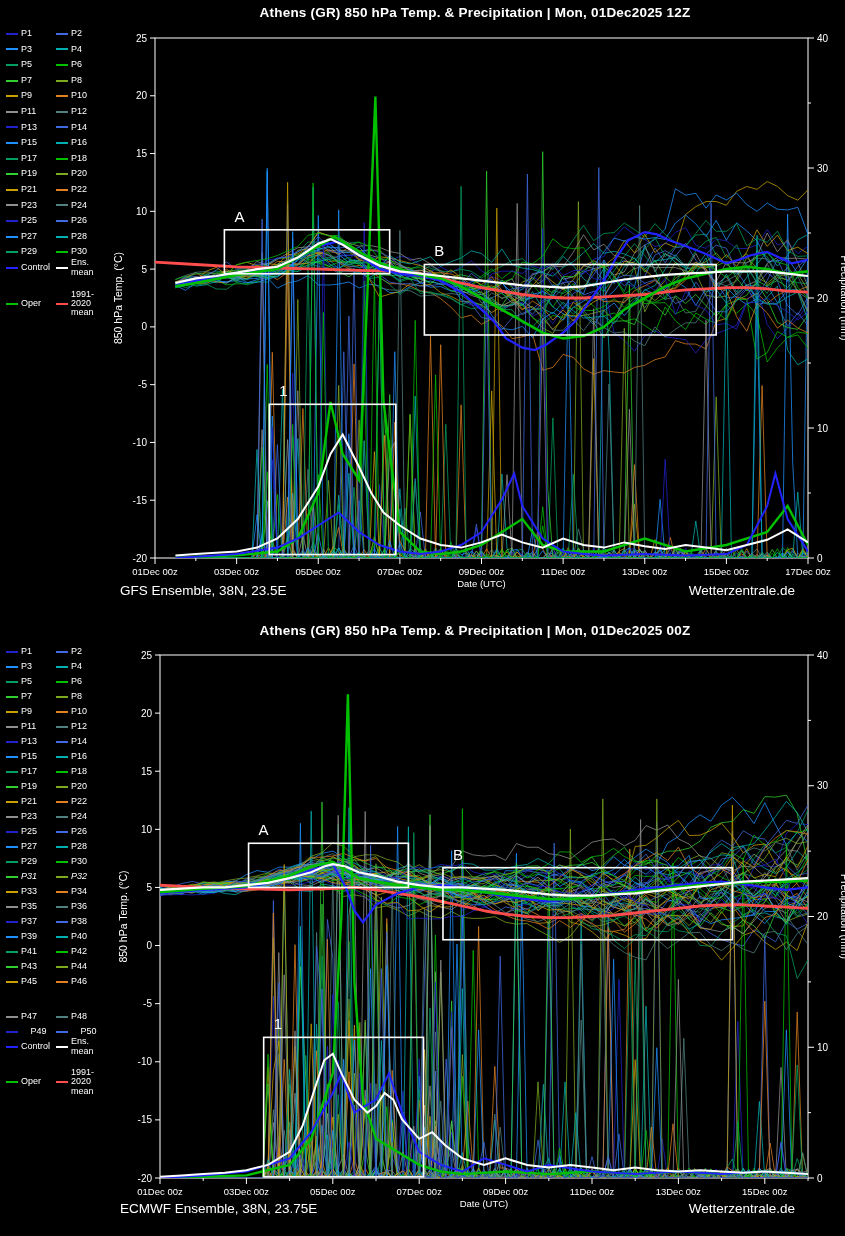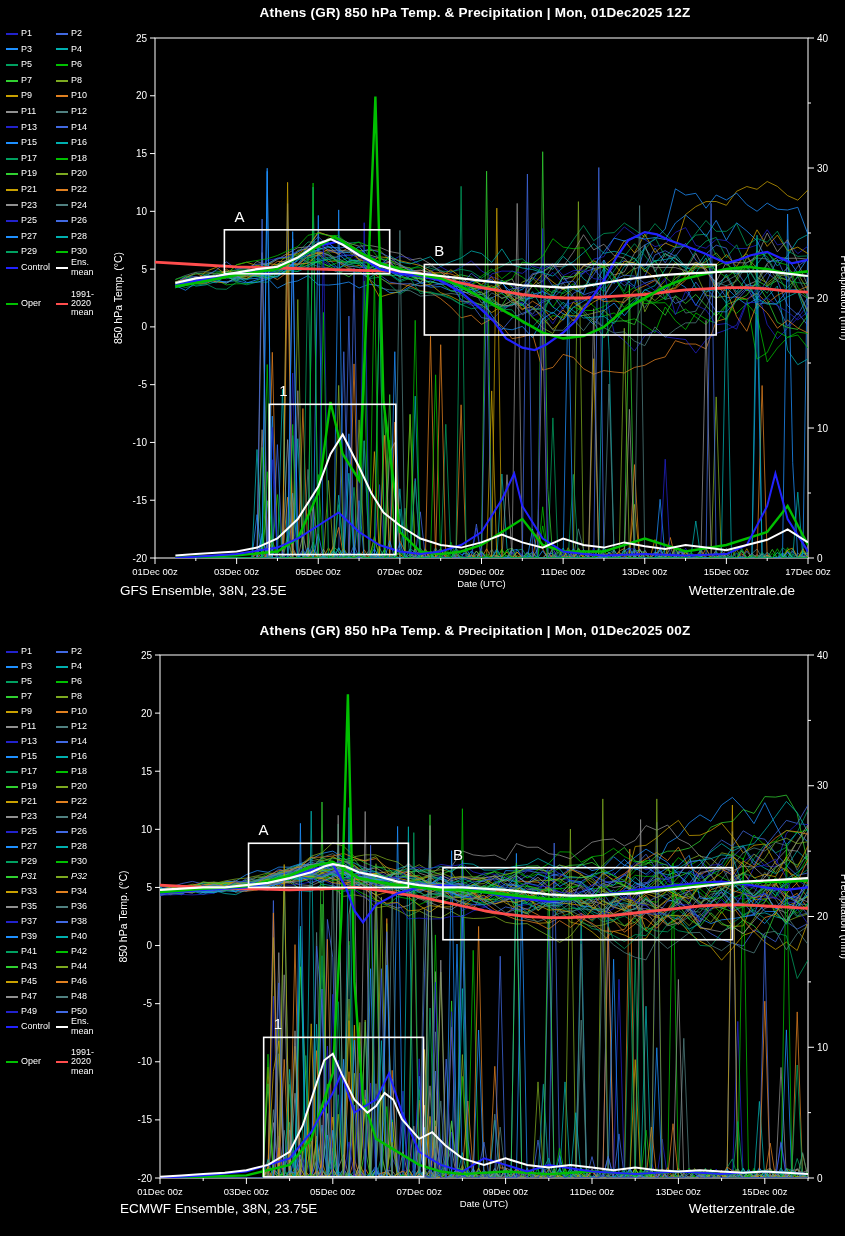--- a/index.html
+++ b/index.html
@@ -577,31 +577,31 @@
       <div class="legend-row" style="height: 15px;">
         <div class="legend-item">
           <span class="legend-swatch" style="background: rgb(200, 160, 0);"></span>
           <span class="legend-label">P45</span>
         </div>
         <div class="legend-item">
           <span class="legend-swatch" style="background: rgb(224, 128, 32);"></span>
           <span class="legend-label">P46</span>
         </div>
       </div>
-      <div class="legend-row" style="height: 15px;">
+      <div class="legend-row" style="height: 15px; margin-top: 20px;">
         <div class="legend-item">
           <span class="legend-swatch" style="background: rgb(144, 144, 144);"></span>
           <span class="legend-label">P47</span>
         </div>
         <div class="legend-item">
           <span class="legend-swatch" style="background: rgb(80, 128, 128);"></span>
           <span class="legend-label">P48</span>
         </div>
       </div>
-      <div class="legend-row" style="height: 15px;">
+      <div class="legend-row" style="height: 15px; text-align: center;">
         <div class="legend-item">
           <span class="legend-swatch" style="background: rgb(34, 34, 204);"></span>
           <span class="legend-label">P49</span>
         </div>
         <div class="legend-item">
           <span class="legend-swatch" style="background: rgb(65, 105, 225);"></span>
           <span class="legend-label">P50</span>
         </div>
       </div>
       <div class="legend-row" style="height: 15px;">

